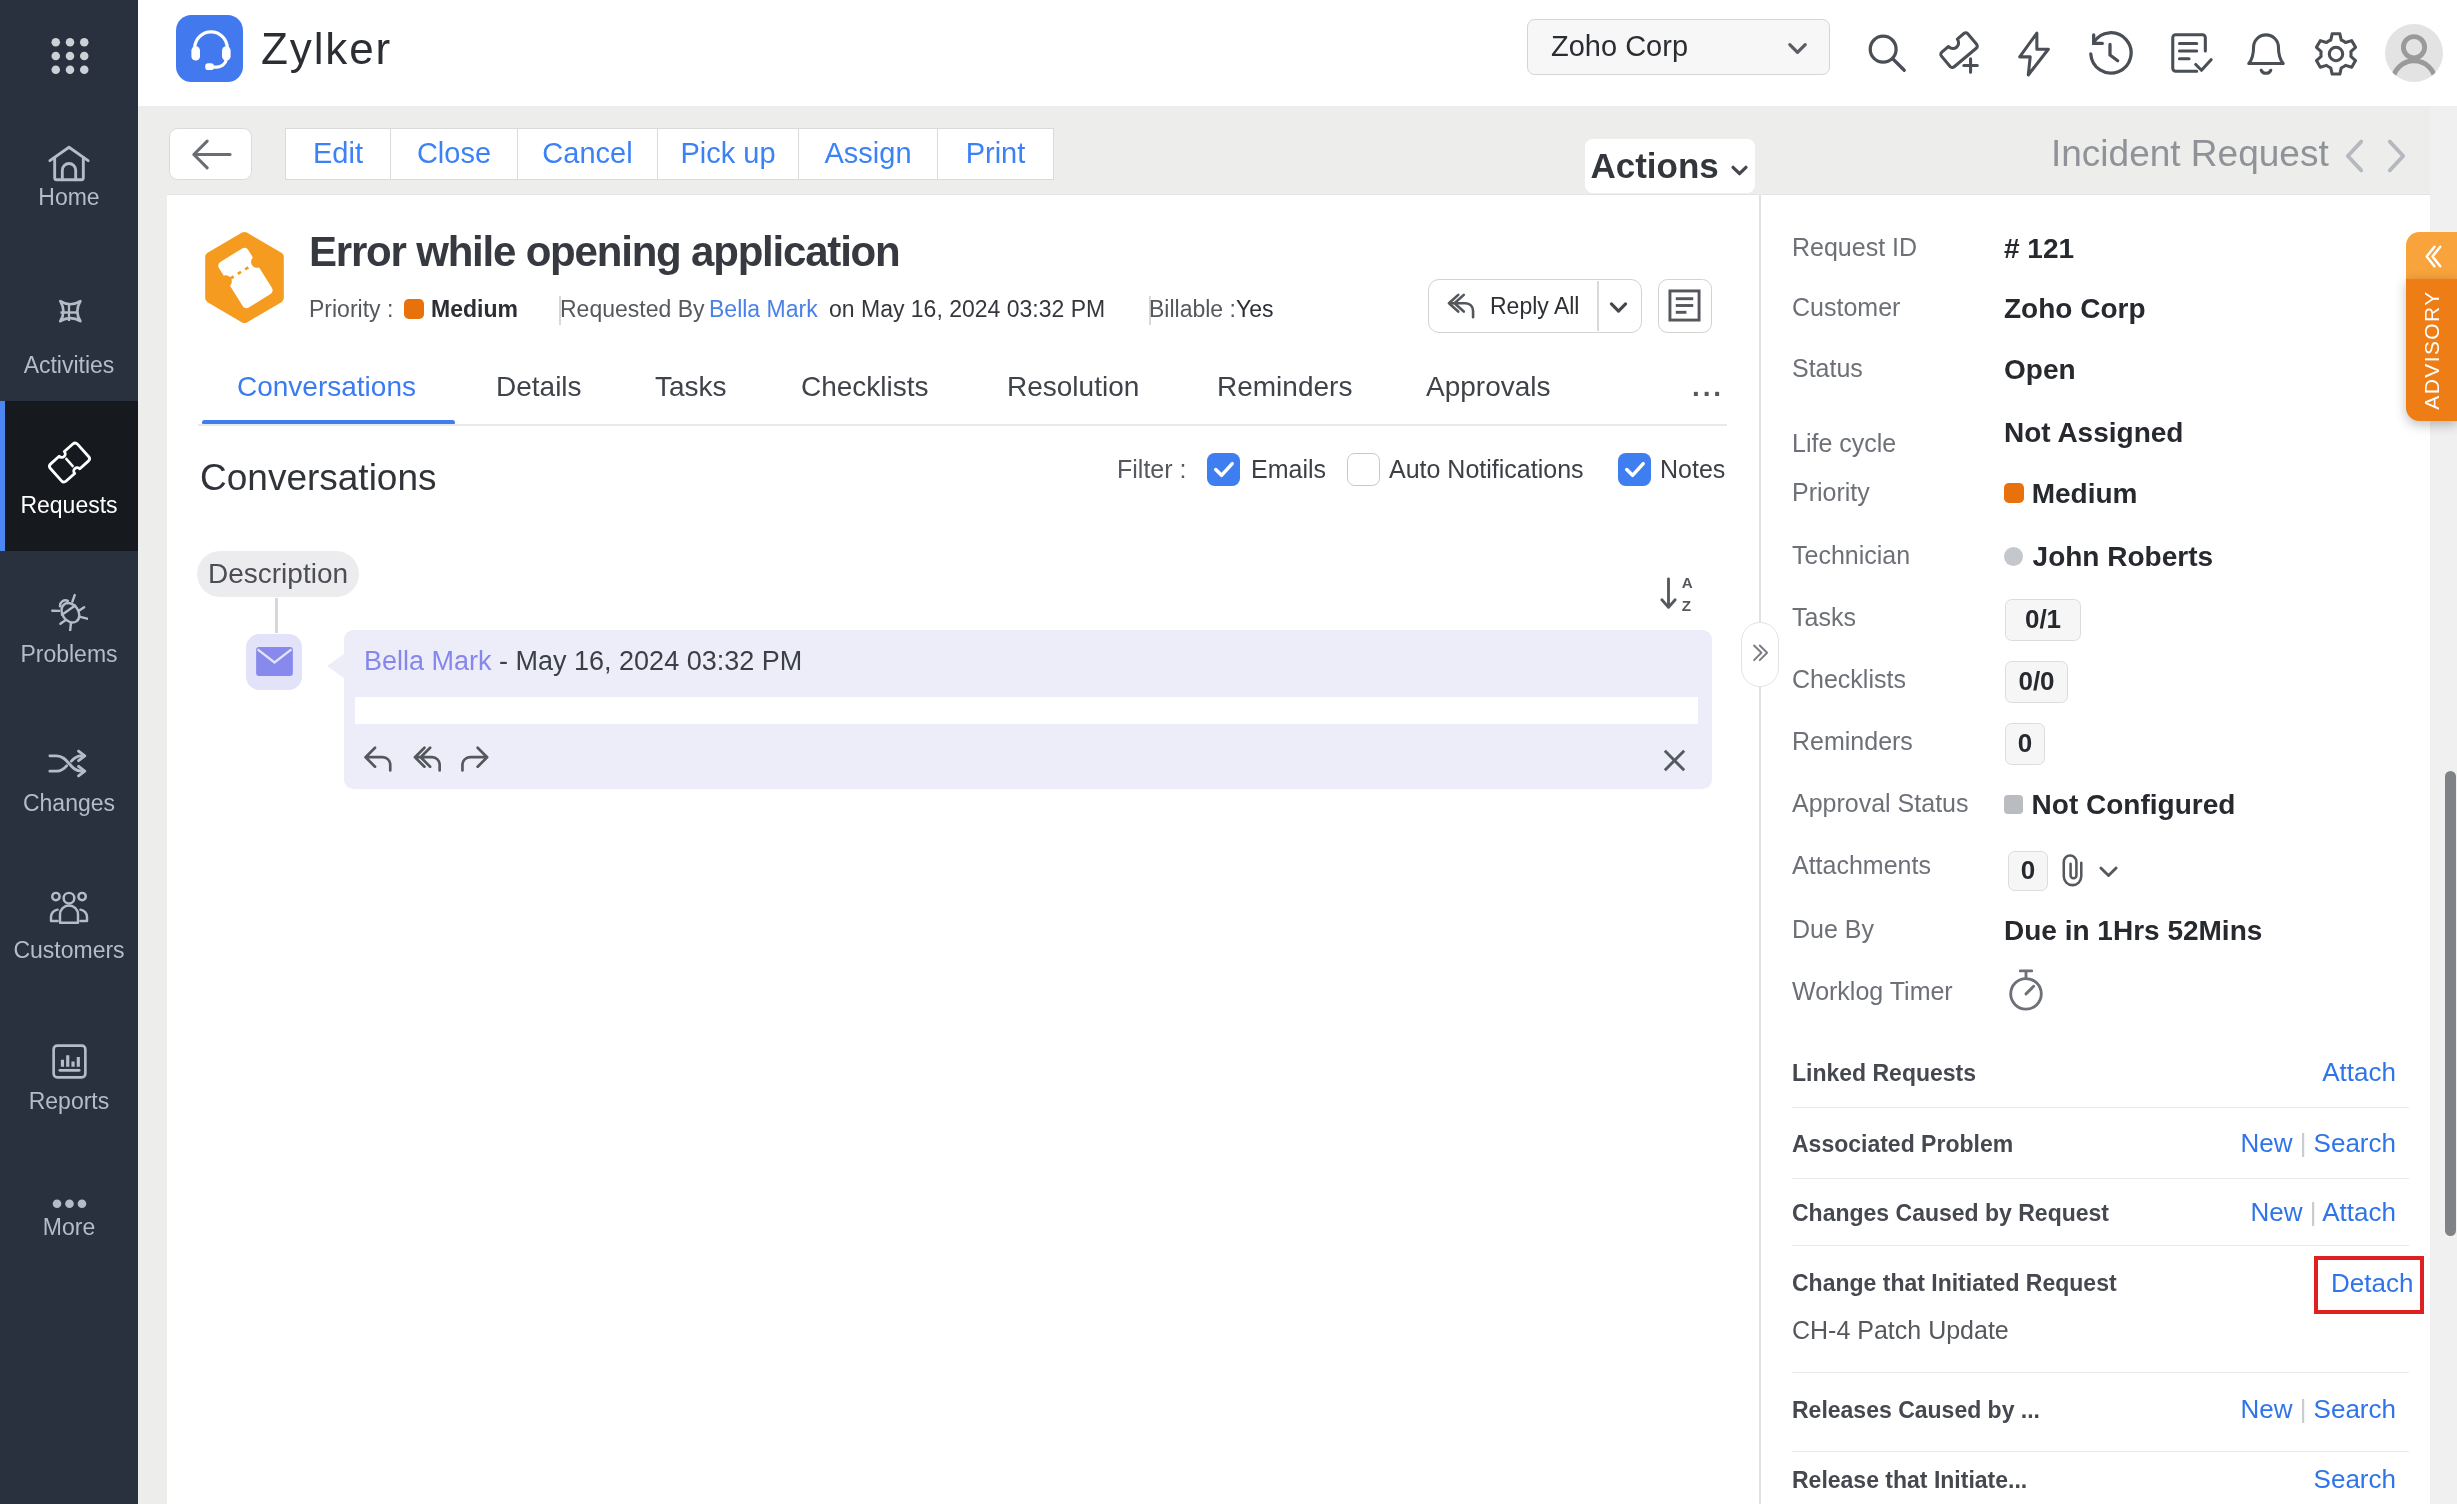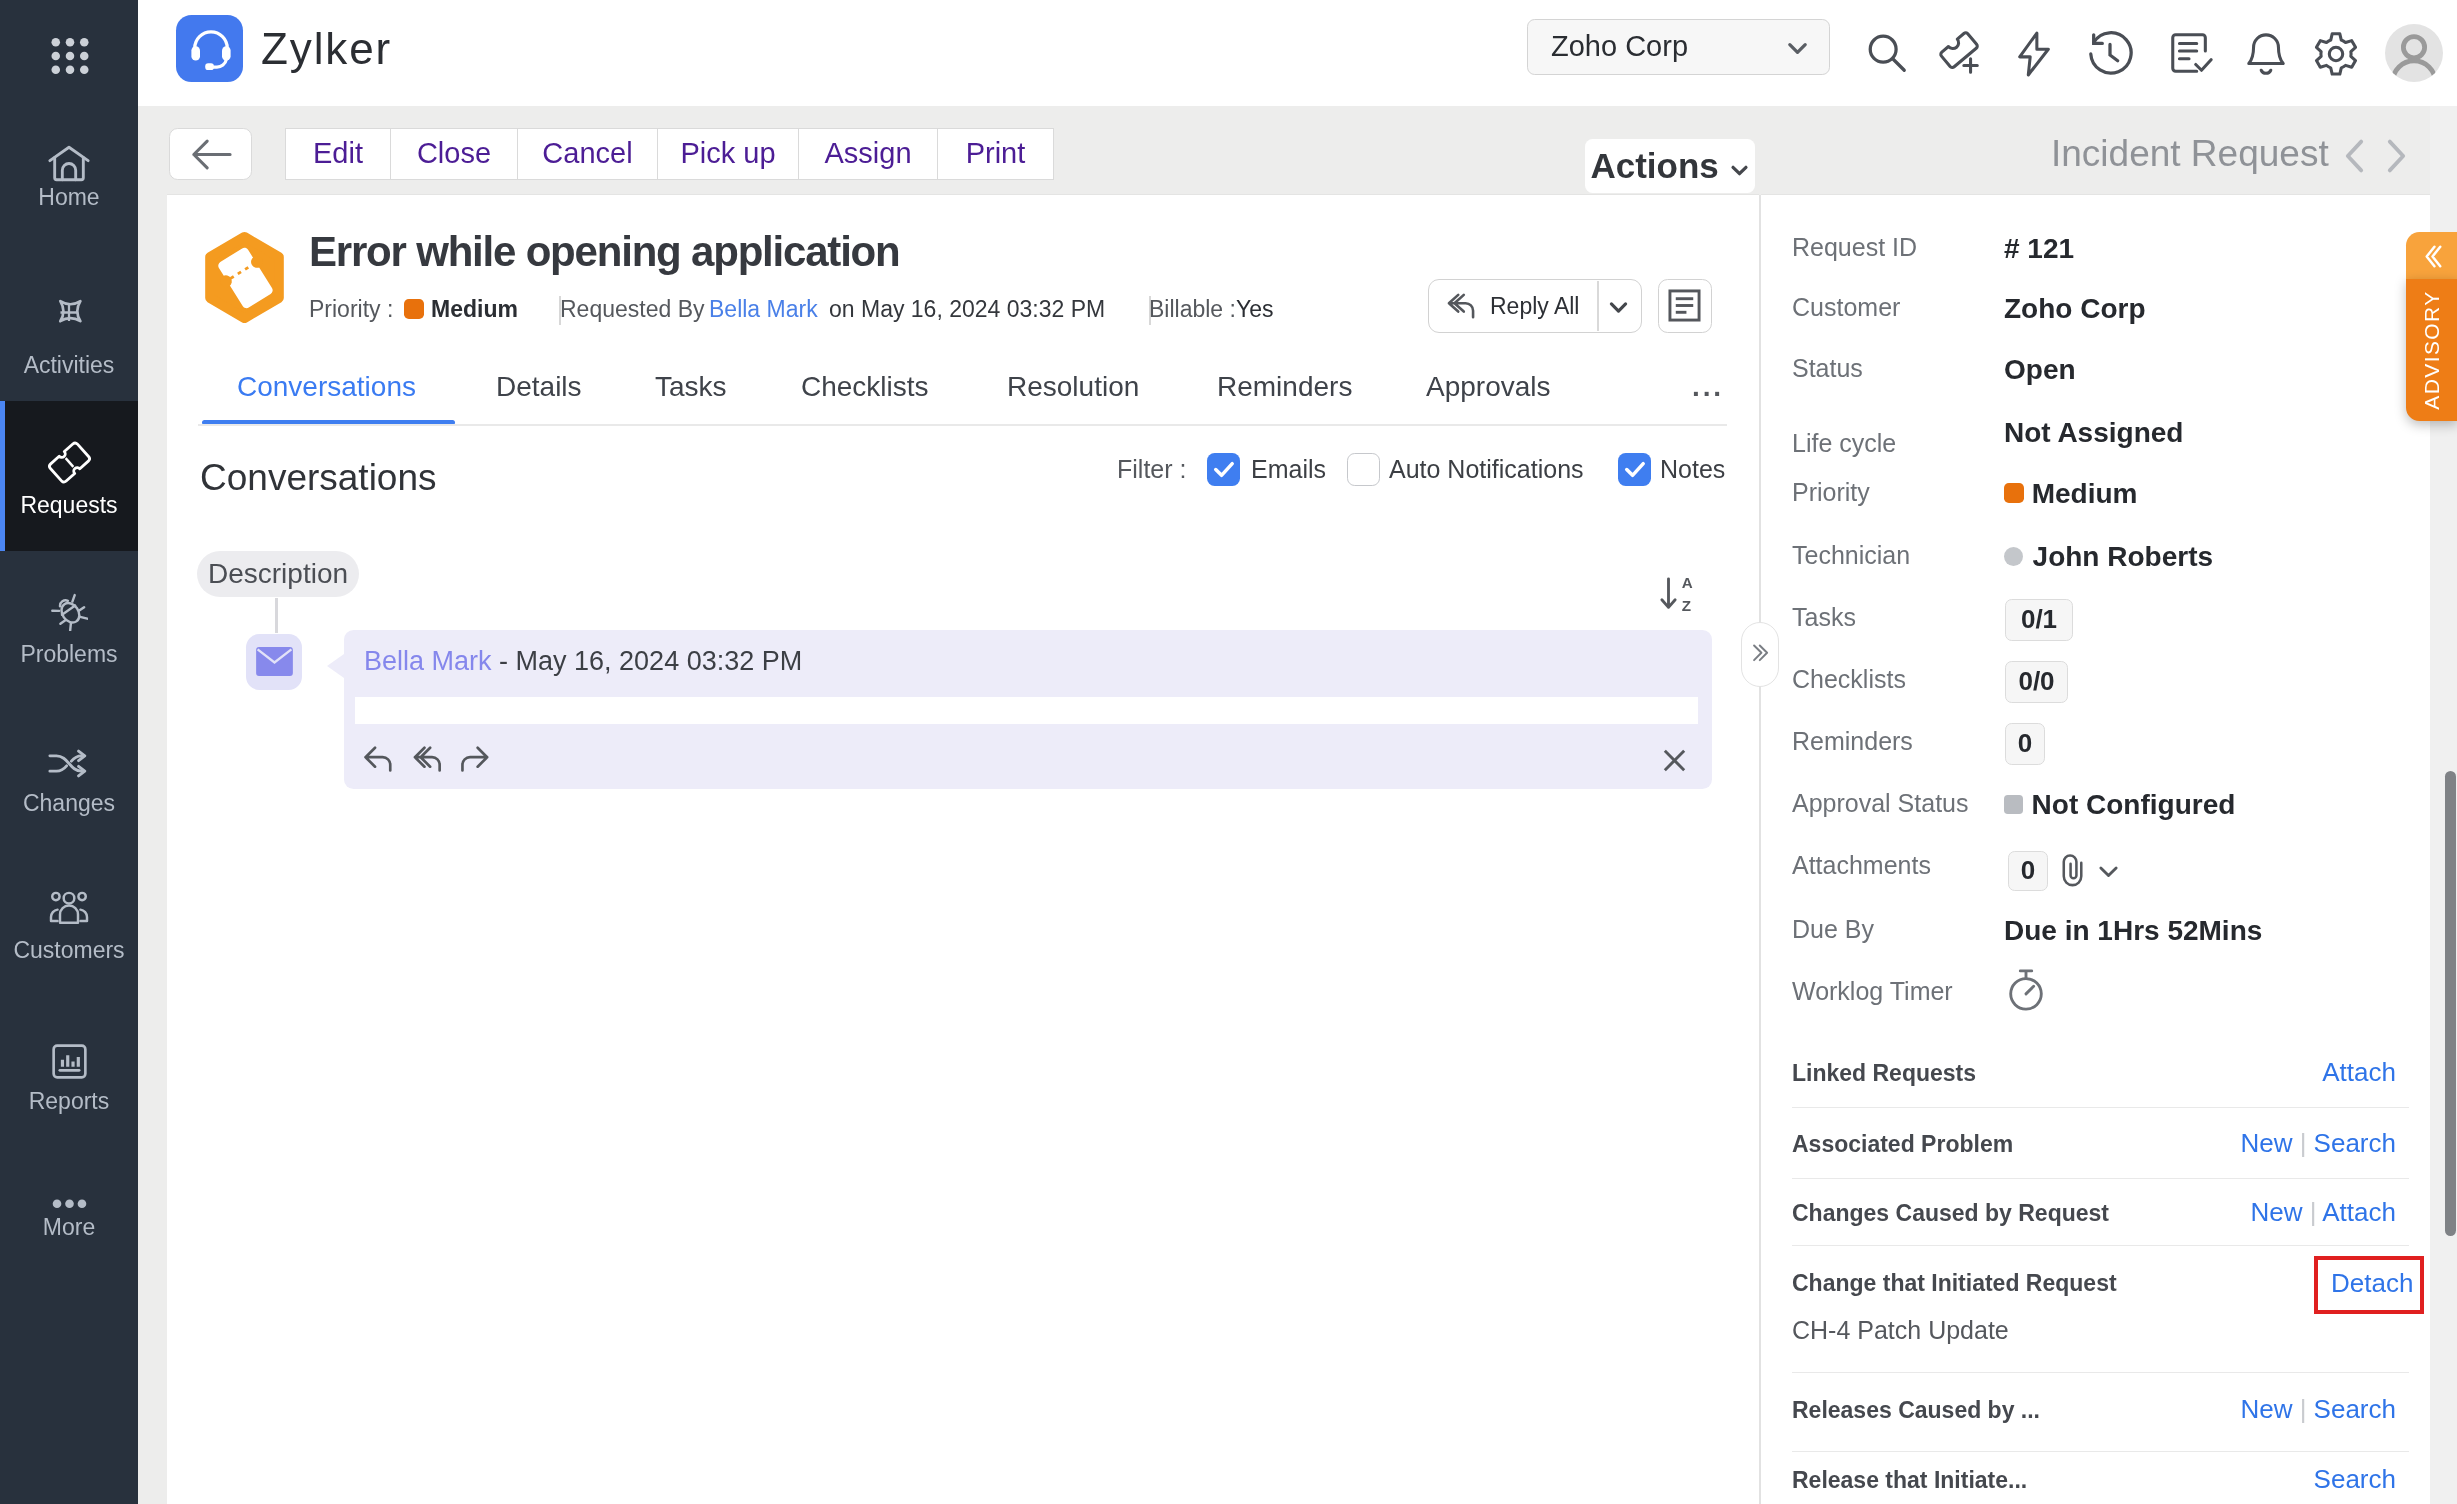--- a/index.html
+++ b/index.html
@@ -19,21 +19,21 @@
 #logo { position:absolute; left:38px; top:15.4px; width:67px; height:67px; border-radius:15.4px; background:#4379ee; }
 #brand { position:absolute; left:123px; top:24px; font-size:44px; color:#2b2e33; font-weight:500; letter-spacing:1.9px;}
 #orgsel { position:absolute; left:1389px; top:19px; width:303px; height:56px; background:#f7f7f7; border:1.9px solid #d4d4d4; border-radius:7.7px; font-size:29px; color:#2a2d32; line-height:52px; padding-left:23px; }
 #orgsel svg { position:absolute; right:19px; top:16.3px; }
 .hicon { position:absolute; top:30px; }
 
 
 .toolbtn { position:absolute; background:#fff; border:1.9px solid #dadada; color:#33363b; font-size:29px; text-align:center; }
 #backbtn { left:169px; top:128px; width:83px; height:52px; border-radius:8.6px; }
 #btngroup { position:absolute; left:285px; top:128px; height:52px; display:flex; }
-#btngroup div { background:#fff; border:1.9px solid #dadada; border-left:none; color:#4c1d95; font-size:29px; line-height:48px; text-align:center; }
+#btngroup div { background:#fff; border:1.9px solid #dadada; border-left:none; color:#3b82f6; font-size:29px; line-height:48px; text-align:center; }
 #btngroup div:first-child { border-left:1.9px solid #dadada; }
 #actions { left:1585px; top:139px; width:170px; height:54px; background:#fff; border-radius:7.7px; font-size:35px; color:#33363b; line-height:54px; text-align:center;font-weight:bold; }
 #pagetitle { left:2051px; top:133px; font-size:37px; color:#8f9297; }
 
 
 #mainpanel { left:167px; top:194px; width:1592px; height:1310px; background:#fff; border-top:1.9px solid #e4e4e3; }
 #rightpanel { left:1761px; top:194px; width:669px; height:1310px; background:#fff; border-top:1.9px solid #e4e4e3; }
 #coldivider { left:1759px; top:195px; width:1.9px; height:1309px; background:#e2e2e2; }
 #scrolltrack { left:2430px; top:106px; width:28px; height:1399px; background:#f0f0f0; }
 #scrollthumb { left:2445px; top:771px; width:10.6px; height:465px; background:#7f8286; border-radius:5.8px; }
@@ -405,21 +405,21 @@
 <div class="pval" style="top:293px">Zoho Corp</div>
 <div class="plabel" style="top:354px">Status</div>
 <div class="pval" style="top:354px">Open</div>
 <div class="plabel" style="top:429px">Life cycle</div>
 <div class="pval" style="top:417px">Not Assigned</div>
 <div class="plabel" style="top:478px">Priority</div>
 <div class="pval" style="top:478px"><span style="display:inline-block;width:20px;height:20px;background:#e8710c;border-radius:4.8px;margin-right:7.7px"></span>Medium</div>
 <div class="plabel" style="top:541px">Technician</div>
 <div class="pval" style="top:541px"><span style="display:inline-block;width:19px;height:19px;background:#c4c7cb;border-radius:50%;margin-right:9.6px"></span>John Roberts</div>
 <div class="plabel" style="top:603px">Tasks</div>
-<div class="numbox" style="left:2005px;top:599px;width:68px;height:42px;line-height:38px">0/1</div>
+<div class="numbox" style="left:2005px;top:599px;width:76px;height:42px;line-height:38px">0/1</div>
 <div class="plabel" style="top:665px">Checklists</div>
 <div class="numbox" style="left:2005px;top:661px;width:63px;height:42px;line-height:38px">0/0</div>
 <div class="plabel" style="top:727px">Reminders</div>
 <div class="numbox" style="left:2005px;top:723px;width:40px;height:42px;line-height:38px">0</div>
 <div class="plabel" style="top:789px">Approval Status</div>
 <div class="pval" style="top:789px"><span style="display:inline-block;width:19px;height:19px;background:#b9bcc1;border-radius:3.8px;margin-right:8.6px"></span>Not Configured</div>
 <div class="plabel" style="top:851px">Attachments</div>
 <div class="numbox" style="left:2008px;top:851px;width:40px;height:40px;line-height:37px">0</div>
 <svg class="abs" style="left:2056px;top:853px" width="35" height="37" viewBox="0 0 36 38">
     <path d="M26 10 v14 a9 9 0 0 1 -18 0 V9 a6.5 6.5 0 0 1 13 0 v14 a3 3 0 0 1 -6 0 V11" fill="none" stroke="#55585d" stroke-width="2.6" stroke-linecap="round"></path>

